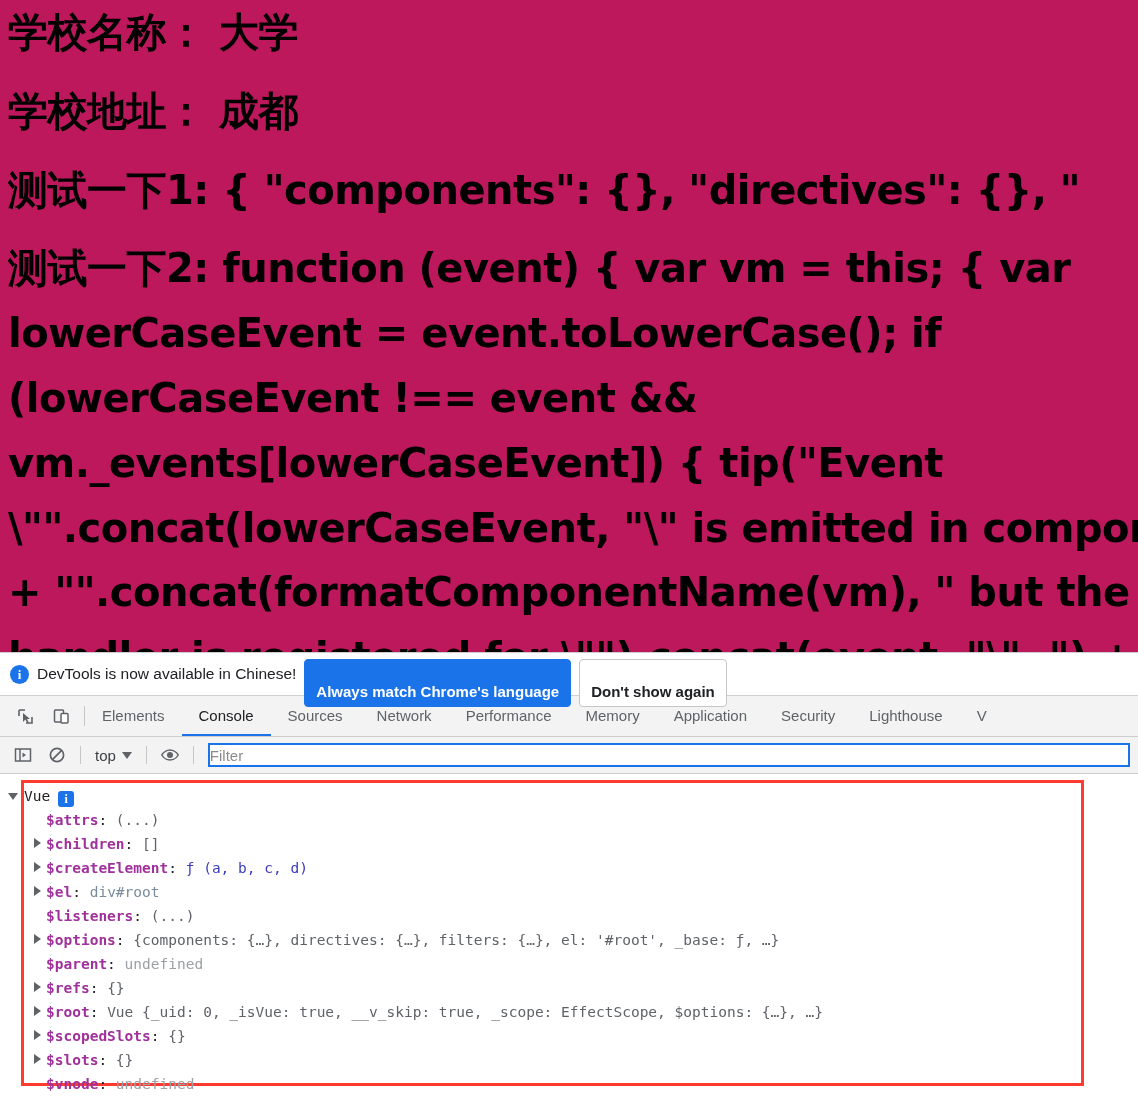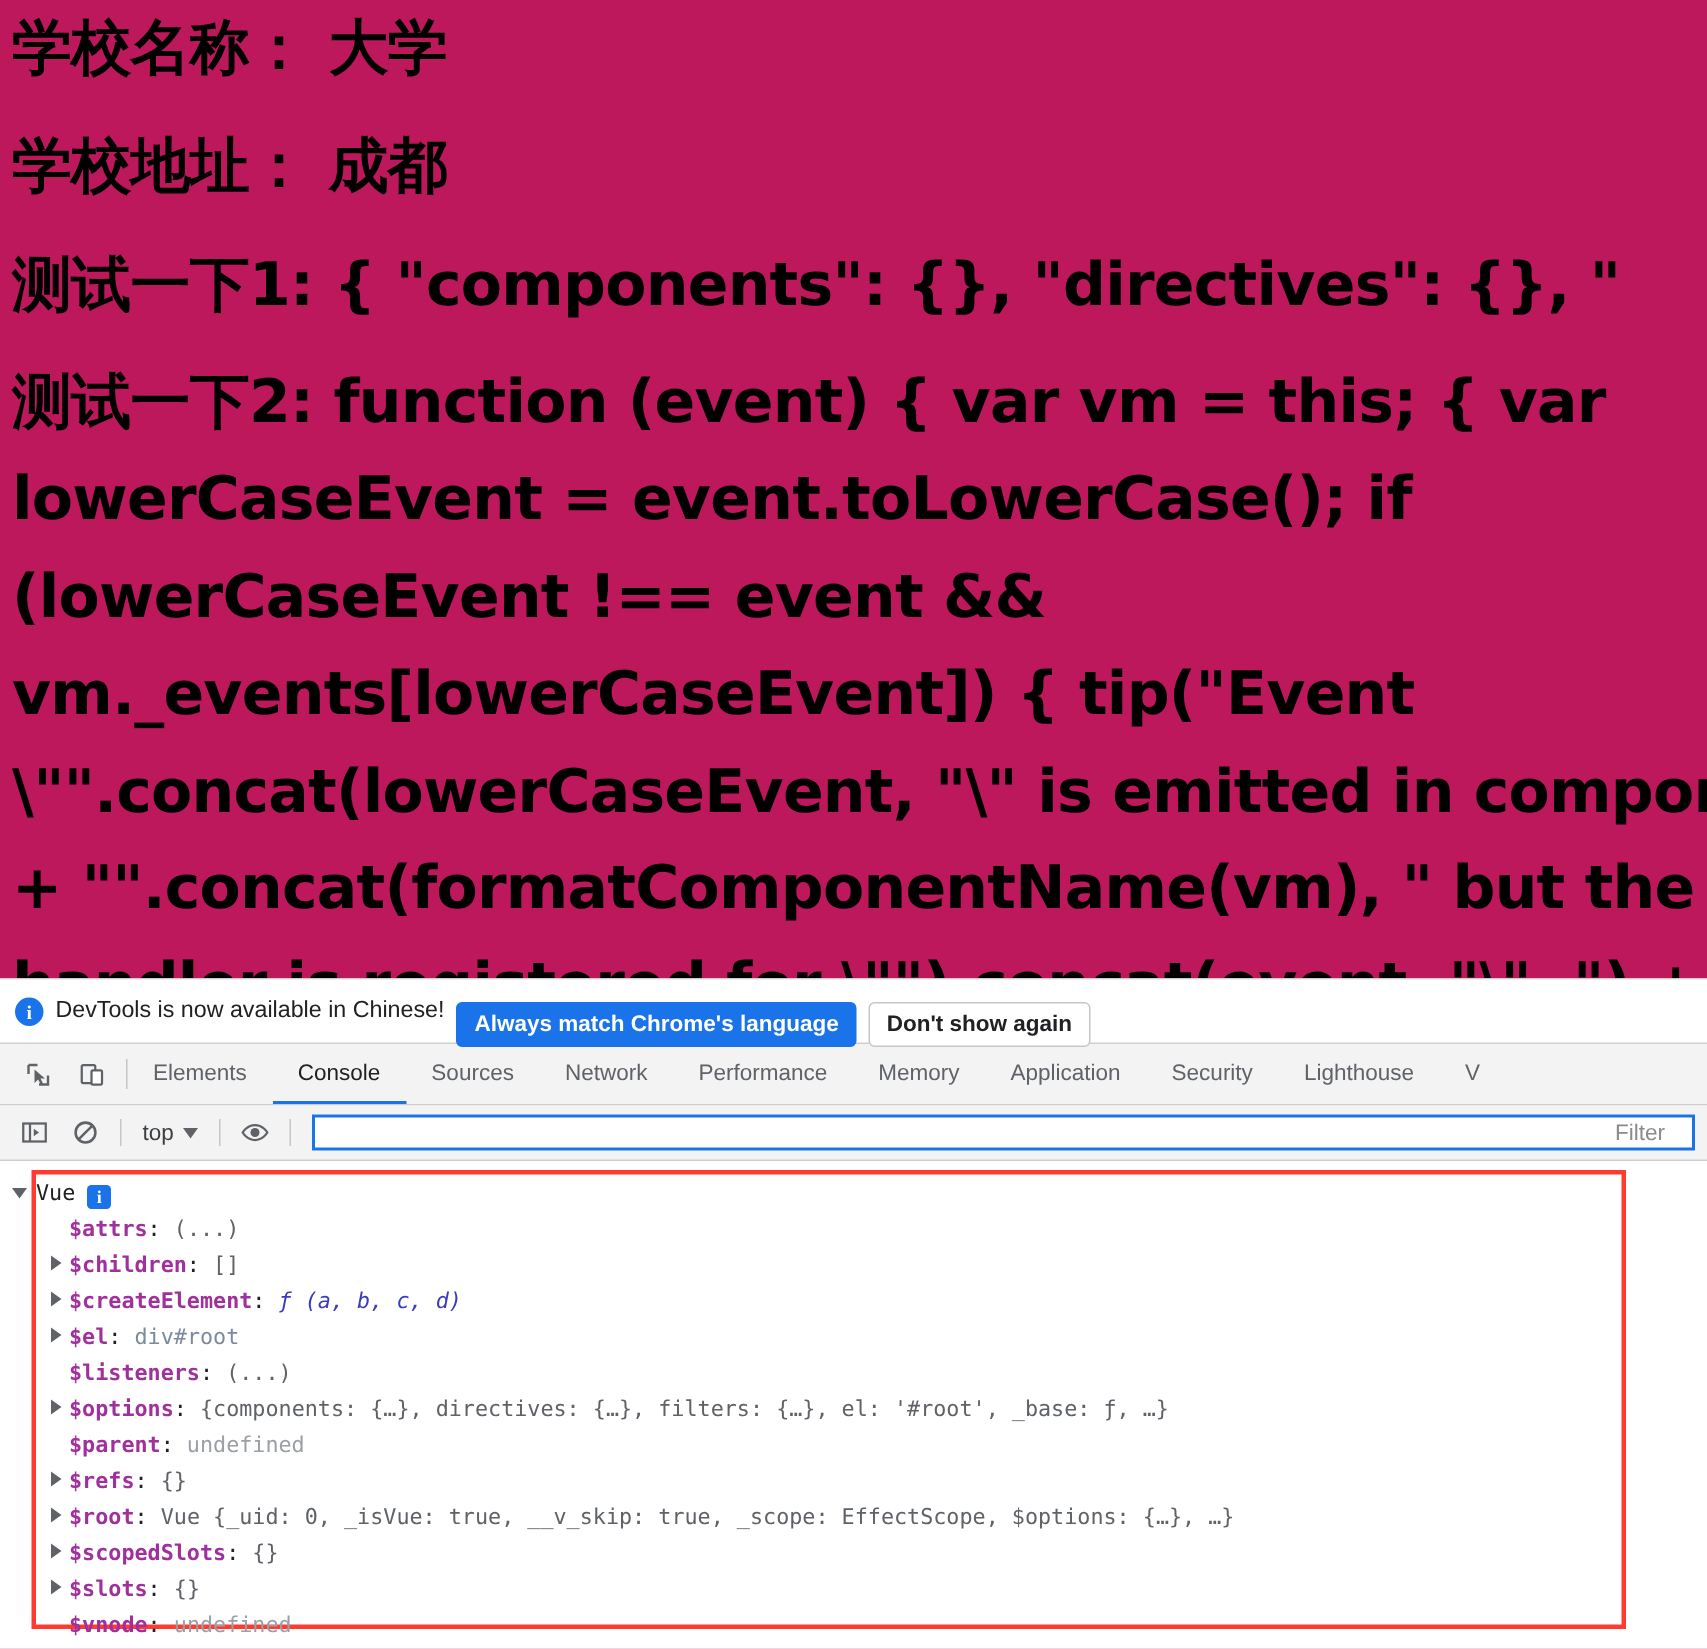--- a/index.html
+++ b/index.html
@@ -97,21 +97,21 @@
 
   .infobar-text {
     font-size: 15.5px;
     color: #202124;
     white-space: nowrap;
   }
 
   .infobar-btn {
     font-size: 15px;
     font-family: "Liberation Sans", sans-serif;
-    padding: 5px 11px 6px;
+    padding: 23px 11px 6px;
     border-radius: 4px;
     white-space: nowrap;
     cursor: pointer;
     line-height: 1.15;
     box-sizing: border-box;
     margin-top: 18px;
   }
 
   .infobar-btn.primary {
     background: #1a73e8;
@@ -241,23 +241,22 @@
   .filter-input {
     width: 100%;
     height: 100%;
     box-sizing: border-box;
     border: 2px solid #1a73e8;
     border-radius: 0;
     background: #ffffff;
     font-size: 15px;
     font-family: "Liberation Sans", sans-serif;
     color: #202124;
-    padding: 0 18px;
+    padding: 0 0;
     outline: none;
-    text-align: right;
   }
   .filter-input::placeholder { color: #8b8b8b; opacity: 1; }
 
   
   .console-body {
     position: relative;
     height: 322px;
     background: #ffffff;
     overflow: hidden;
   }
@@ -344,21 +343,21 @@
   .prop-name {
     color: #a0309c;
     font-weight: bold;
   }
 
   .punct { color: #202124; }
 
   .val-ellipsis { color: #5f6368; }
   .val-generic  { color: #5f6368; }
   .val-undefined { color: #9aa0a6; }
-  .val-fn { color: #3b3bbd; font-style: italic; }
+  .val-fn { color: #3b3bbd; }
   .val-node { color: #7a8b9c; }
 
   .sp { white-space: pre; }
 </style>
 </head>
 <body>
 
 <div id="app">
 
   <div class="page-content">

